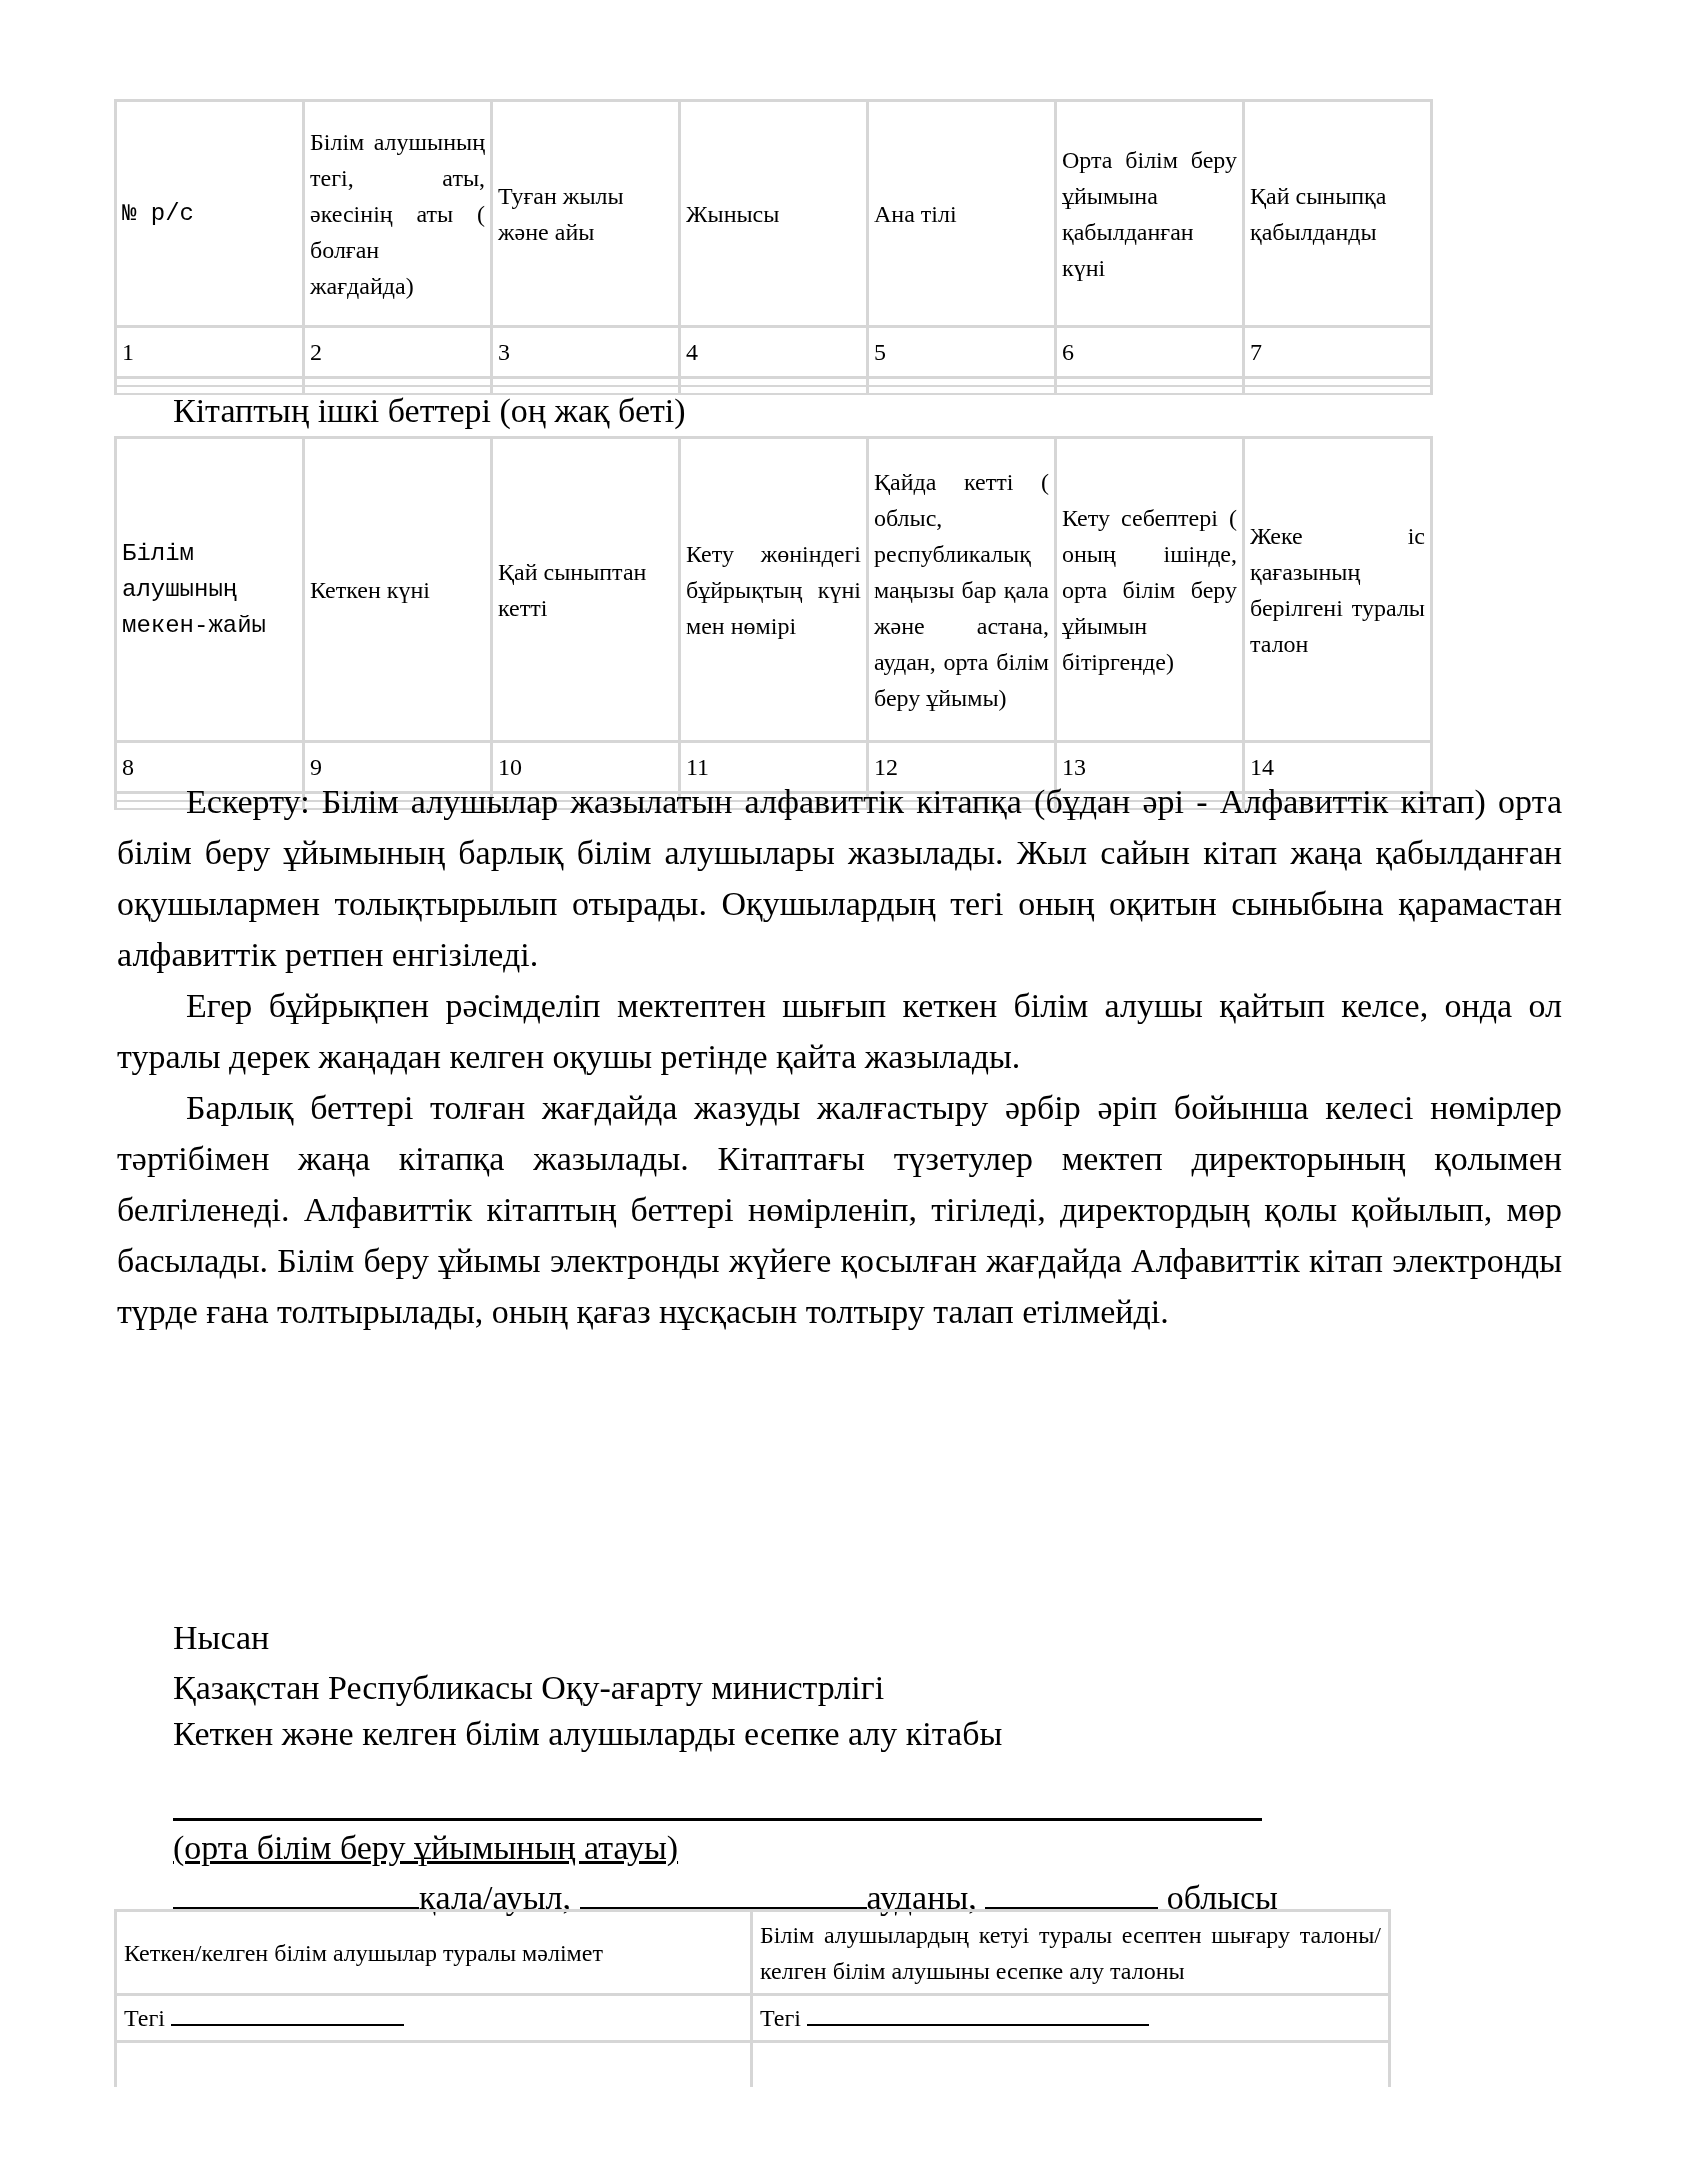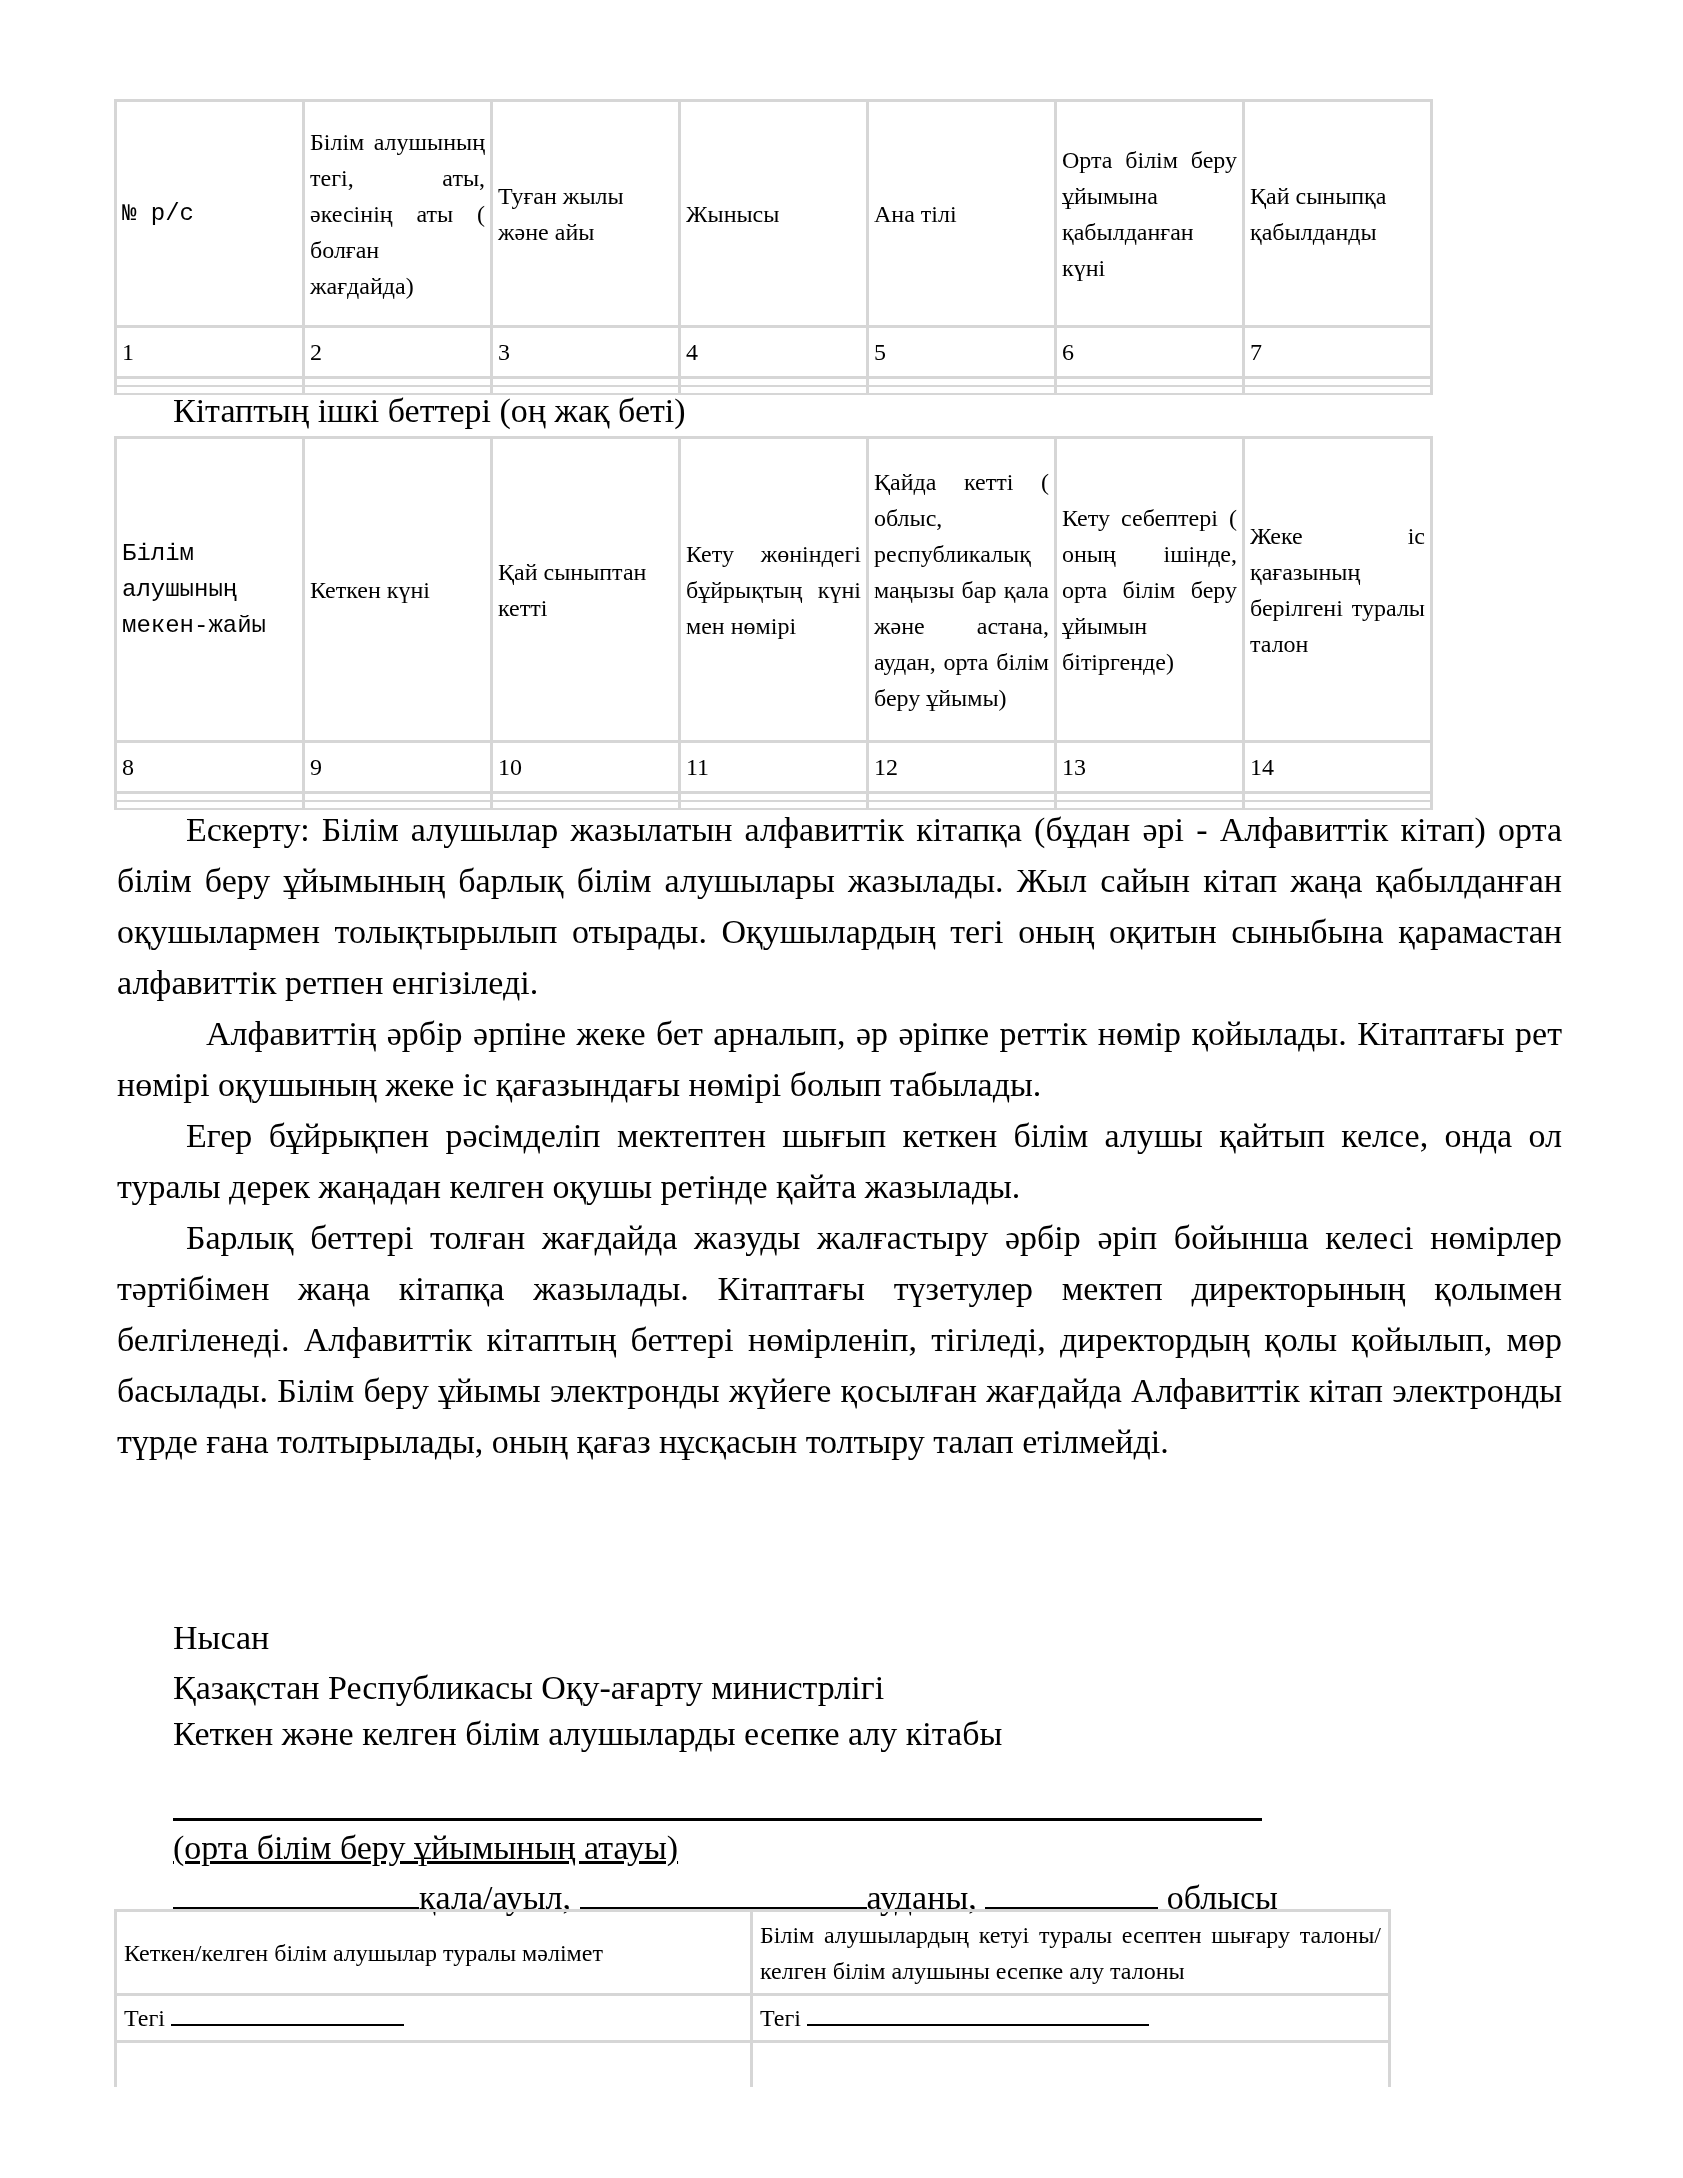--- a/index.html
+++ b/index.html
@@ -131,23 +131,22 @@
         <td></td>
         <td></td>
         <td></td>
         <td></td>
         <td></td>
         <td></td>
   </tr>
 </tbody>
   </table>
 
-<div class="body-text" style="top:804px;">
+<div class="body-text" style="top:776px;">
   <p>Ескерту: Білім алушылар жазылатын алфавиттік кітапқа (бұдан әрі - Алфавиттік кітап) орта білім беру ұйымының барлық білім алушылары жазылады. Жыл сайын кітап жаңа қабылданған оқушылармен толықтырылып отырады. Оқушылардың тегі оның оқитын сыныбына қарамастан алфавиттік ретпен енгізіледі.</p>
-  <p class="ind2">Алфавиттің әрбір әрпіне жеке бет арналып, әр әріпке реттік нөмір қойылады. Кітаптағы рет нөмірі оқушының жеке іс қағазындағы нөмірі болып табылады.</p>
   <p>Егер бұйрықпен рәсімделіп мектептен шығып кеткен білім алушы қайтып келсе, онда ол туралы дерек жаңадан келген оқушы ретінде қайта жазылады.</p>
   <p>Барлық беттері толған жағдайда жазуды жалғастыру әрбір әріп бойынша келесі нөмірлер тәртібімен жаңа кітапқа жазылады. Кітаптағы түзетулер мектеп директорының қолымен белгіленеді. Алфавиттік кітаптың беттері нөмірленіп, тігіледі, директордың қолы қойылып, мөр басылады. Білім беру ұйымы электронды жүйеге қосылған жағдайда Алфавиттік кітап электронды түрде ғана толтырылады, оның қағаз нұсқасын толтыру талап етілмейді.</p>
 </div>
 
 <div class="form-line" style="top:1616px;">Нысан</div>
 <div class="form-line" style="top:1666px;">Қазақстан Республикасы Оқу-ағарту министрлігі</div>
 <div class="form-line" style="top:1712px;">Кеткен және келген білім алушыларды есепке алу кітабы</div>
 <div class="rule"></div>
 <div class="form-line" style="top:1826px;text-decoration:underline;">(орта білім беру ұйымының атауы)</div>
 <div class="form-line" style="top:1876px;">

